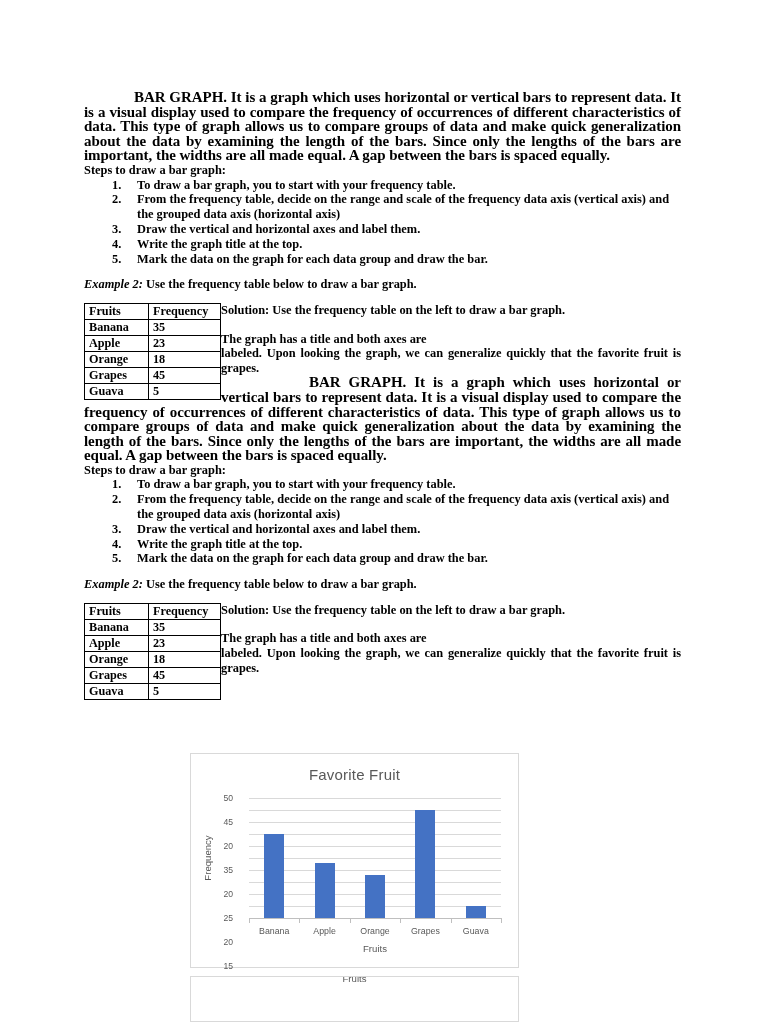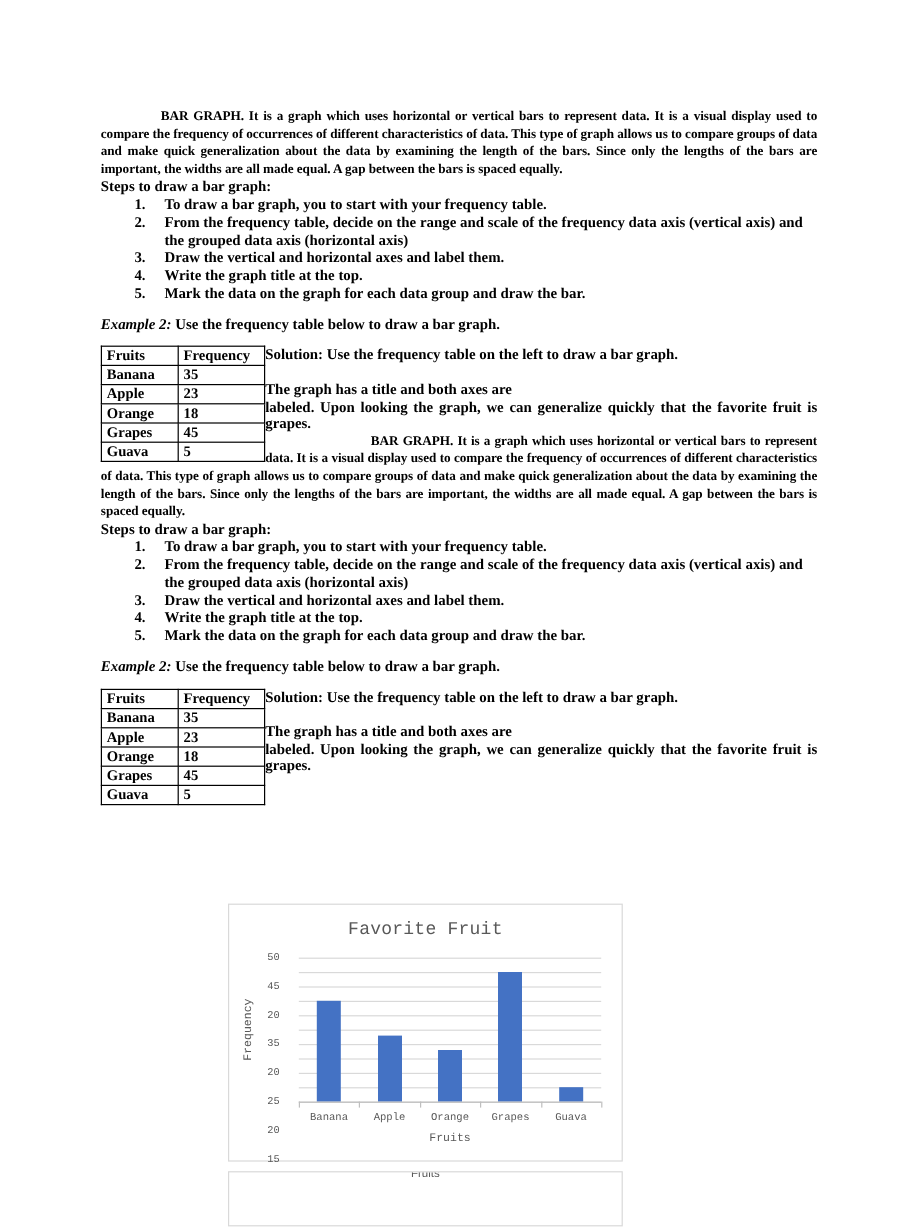--- a/index.html
+++ b/index.html
@@ -26,21 +26,21 @@
 
   .content {
     position: absolute;
     left: 84px;
     top: 90px;
     width: 597px;
   }
 
   
   .para {
-    font-size: 11px;
+    font-size: 15px;
     line-height: 14.6px;
     text-align: justify;
     font-weight: bold;
     letter-spacing: -0.05px;
     margin: 0;
   }
   .para .indent-lead { display: inline-block; width: 50px; }
   .para.indent2 .indent-lead { display: inline-block; width: 88px; }
 
   .steps-head {
@@ -117,21 +117,21 @@
   
   .chart-frame {
     position: absolute;
     left: 190px;
     top: 753px;
     width: 329px;
     height: 215px;
     border: 1px solid #d9d9d9;
     background: #fff;
     box-sizing: border-box;
-    font-family: Liberation Mono, monospace;
+    font-family: Liberation Sans, sans-serif;
   }
   .chart-title {
     position: absolute;
     left: 0; right: 0;
     top: 12px;
     text-align: center;
     font-size: 15px;
     color: #595959;
     letter-spacing: 0.2px;
   }

